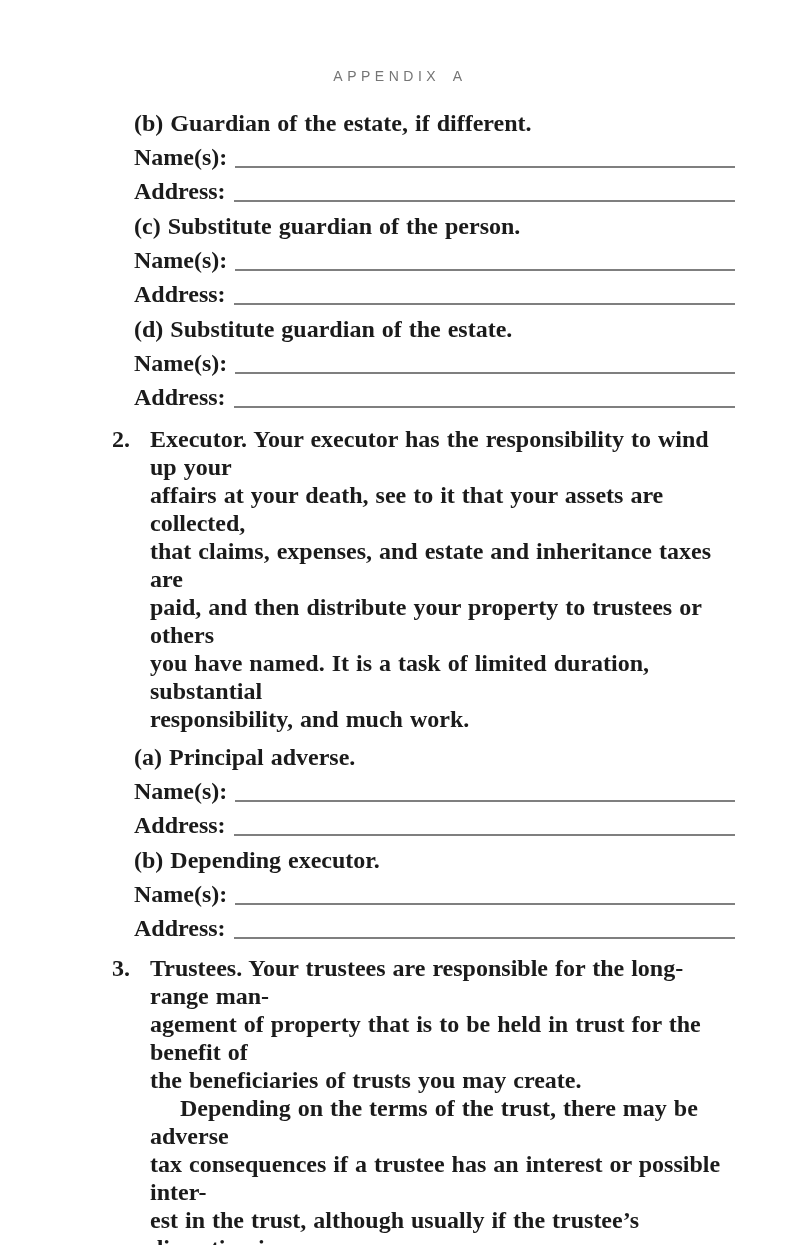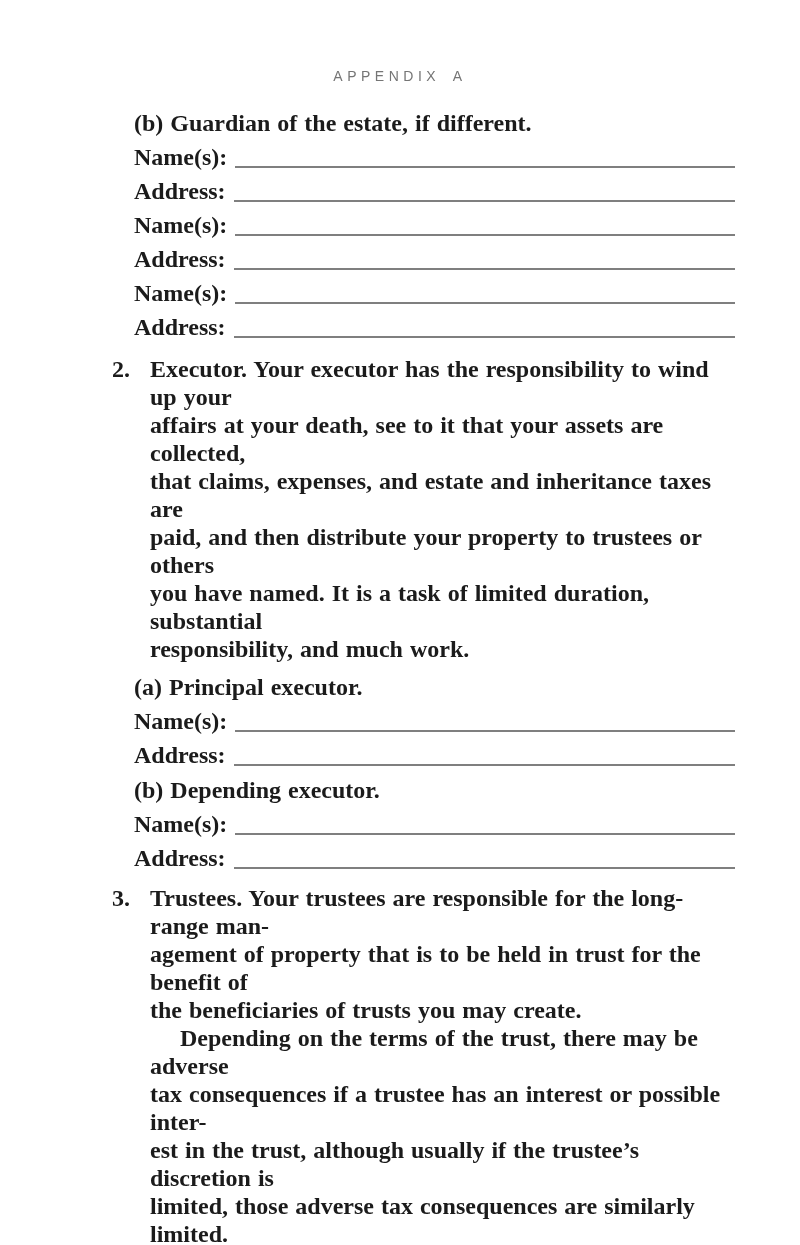--- a/index.html
+++ b/index.html
@@ -86,29 +86,31 @@
     <div class="sub-heading first">(b) Guardian of the estate, if different.</div>
     <div class="field">
       <span class="label">Name(s):</span>
       <span class="rule"></span>
     </div>
     <div class="field">
       <span class="label">Address:</span>
       <span class="rule"></span>
     </div>
 
+    <div class="sub-heading">(c) Substitute guardian of the person.</div>
     <div class="field">
       <span class="label">Name(s):</span>
       <span class="rule"></span>
     </div>
     <div class="field">
       <span class="label">Address:</span>
       <span class="rule"></span>
     </div>
 
+    <div class="sub-heading">(d) Substitute guardian of the estate.</div>
     <div class="field">
       <span class="label">Name(s):</span>
       <span class="rule"></span>
     </div>
     <div class="field">
       <span class="label">Address:</span>
       <span class="rule"></span>
     </div>
 
     <div class="numbered">
@@ -116,21 +118,21 @@
       <div class="body">
         <div class="para">Executor. Your executor has the responsibility to wind up your
 affairs at your death, see to it that your assets are collected,
 that claims, expenses, and estate and inheritance taxes are
 paid, and then distribute your property to trustees or others
 you have named. It is a task of limited duration, substantial
 responsibility, and much work.</div>
       </div>
     </div>
 
-    <div class="sub-heading after-para">(a) Principal executor.</div>
+    <div class="sub-heading after-para">(a) Principal adverse.</div>
     <div class="field">
       <span class="label">Name(s):</span>
       <span class="rule"></span>
     </div>
     <div class="field">
       <span class="label">Address:</span>
       <span class="rule"></span>
     </div>
 
     <div class="sub-heading">(b) Depending executor.</div>

